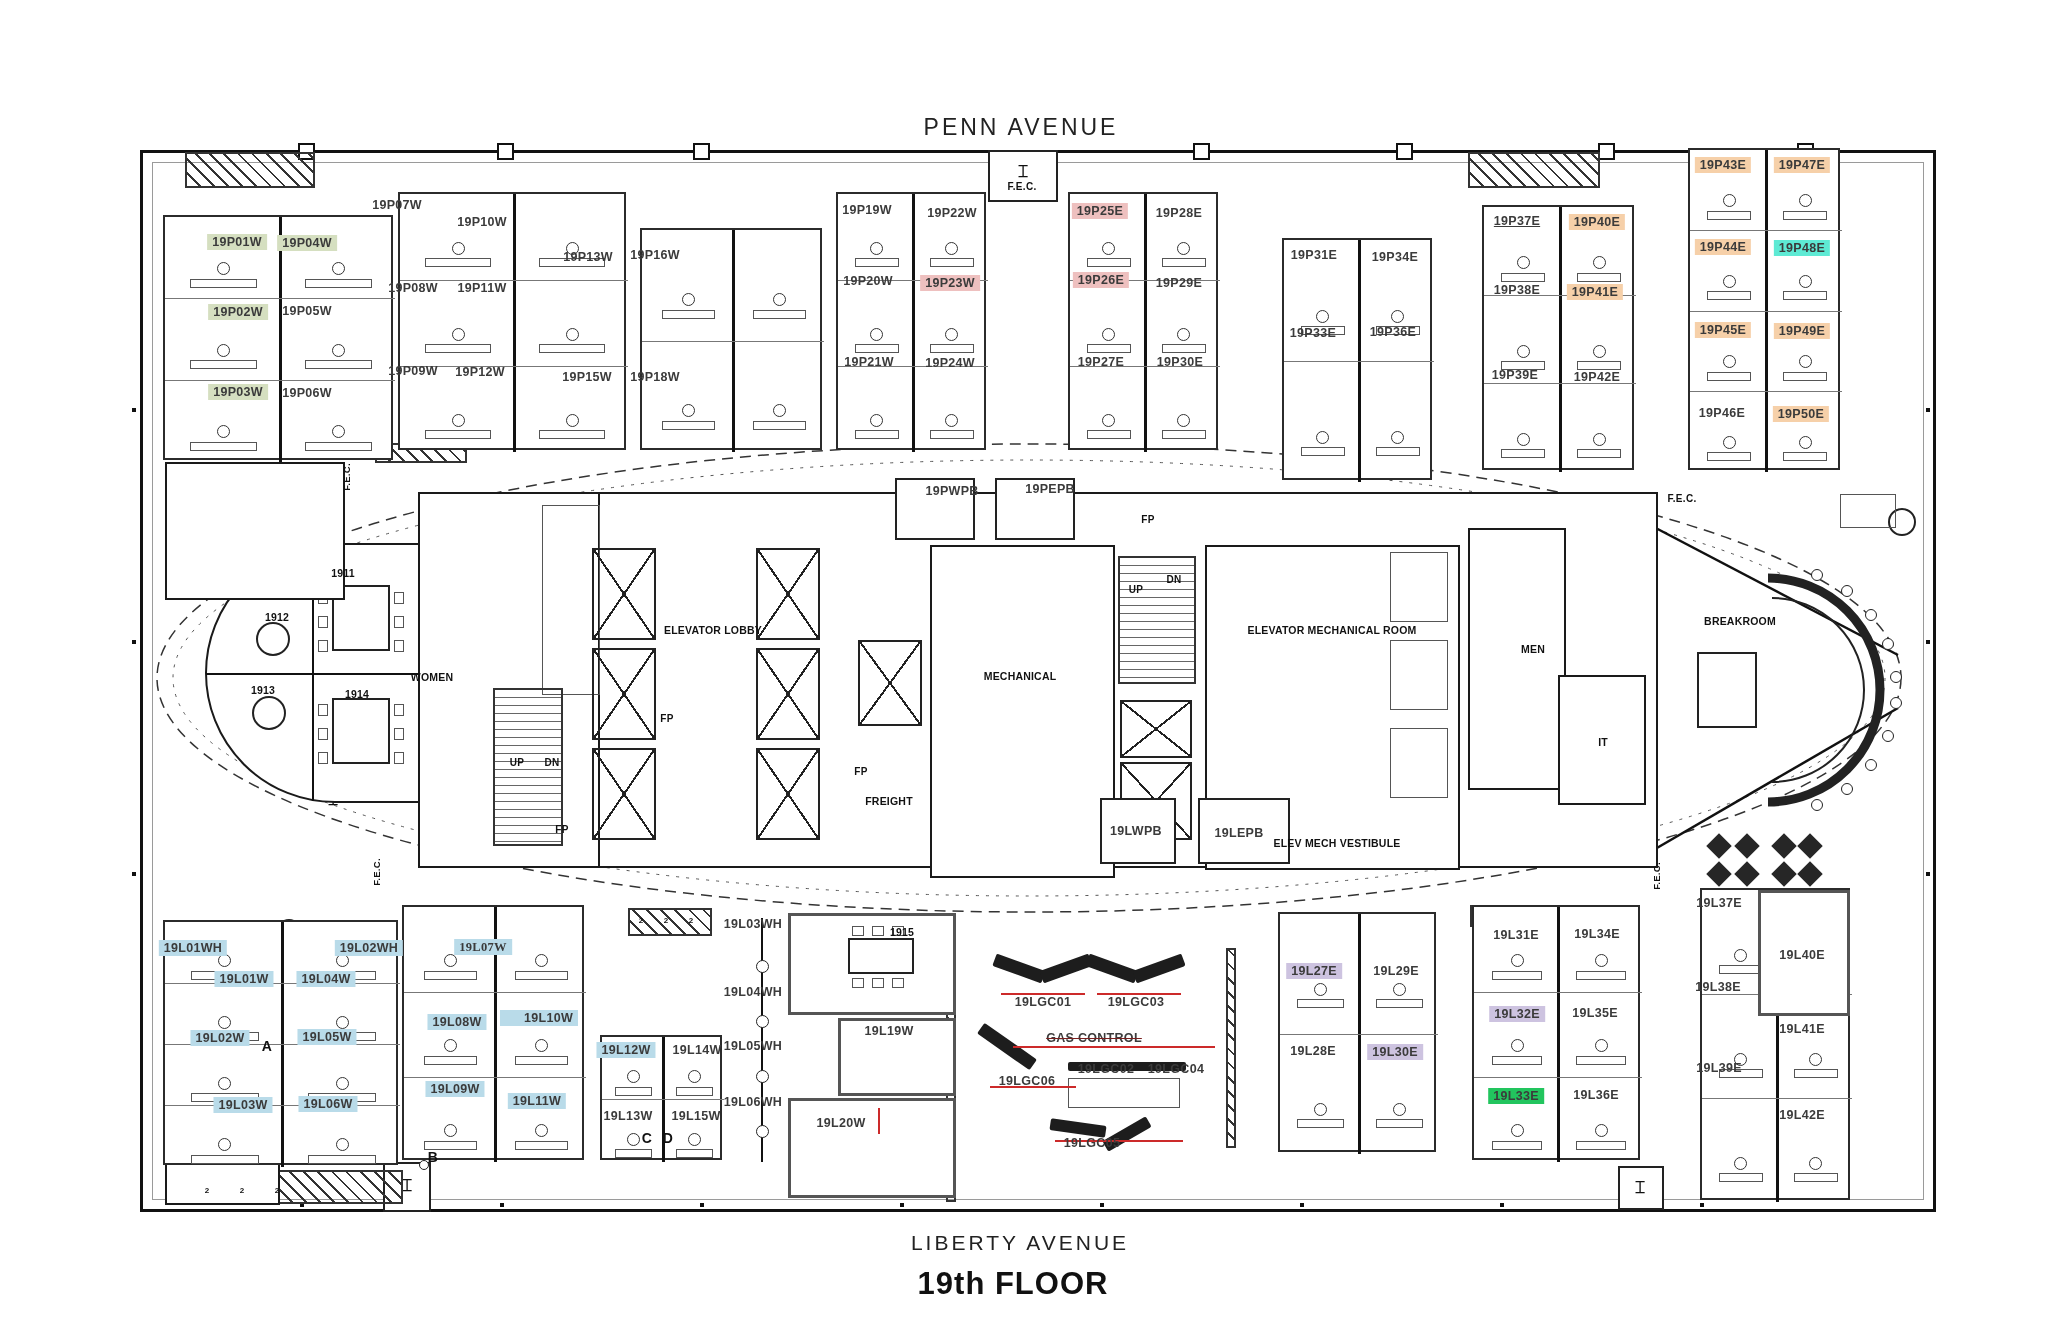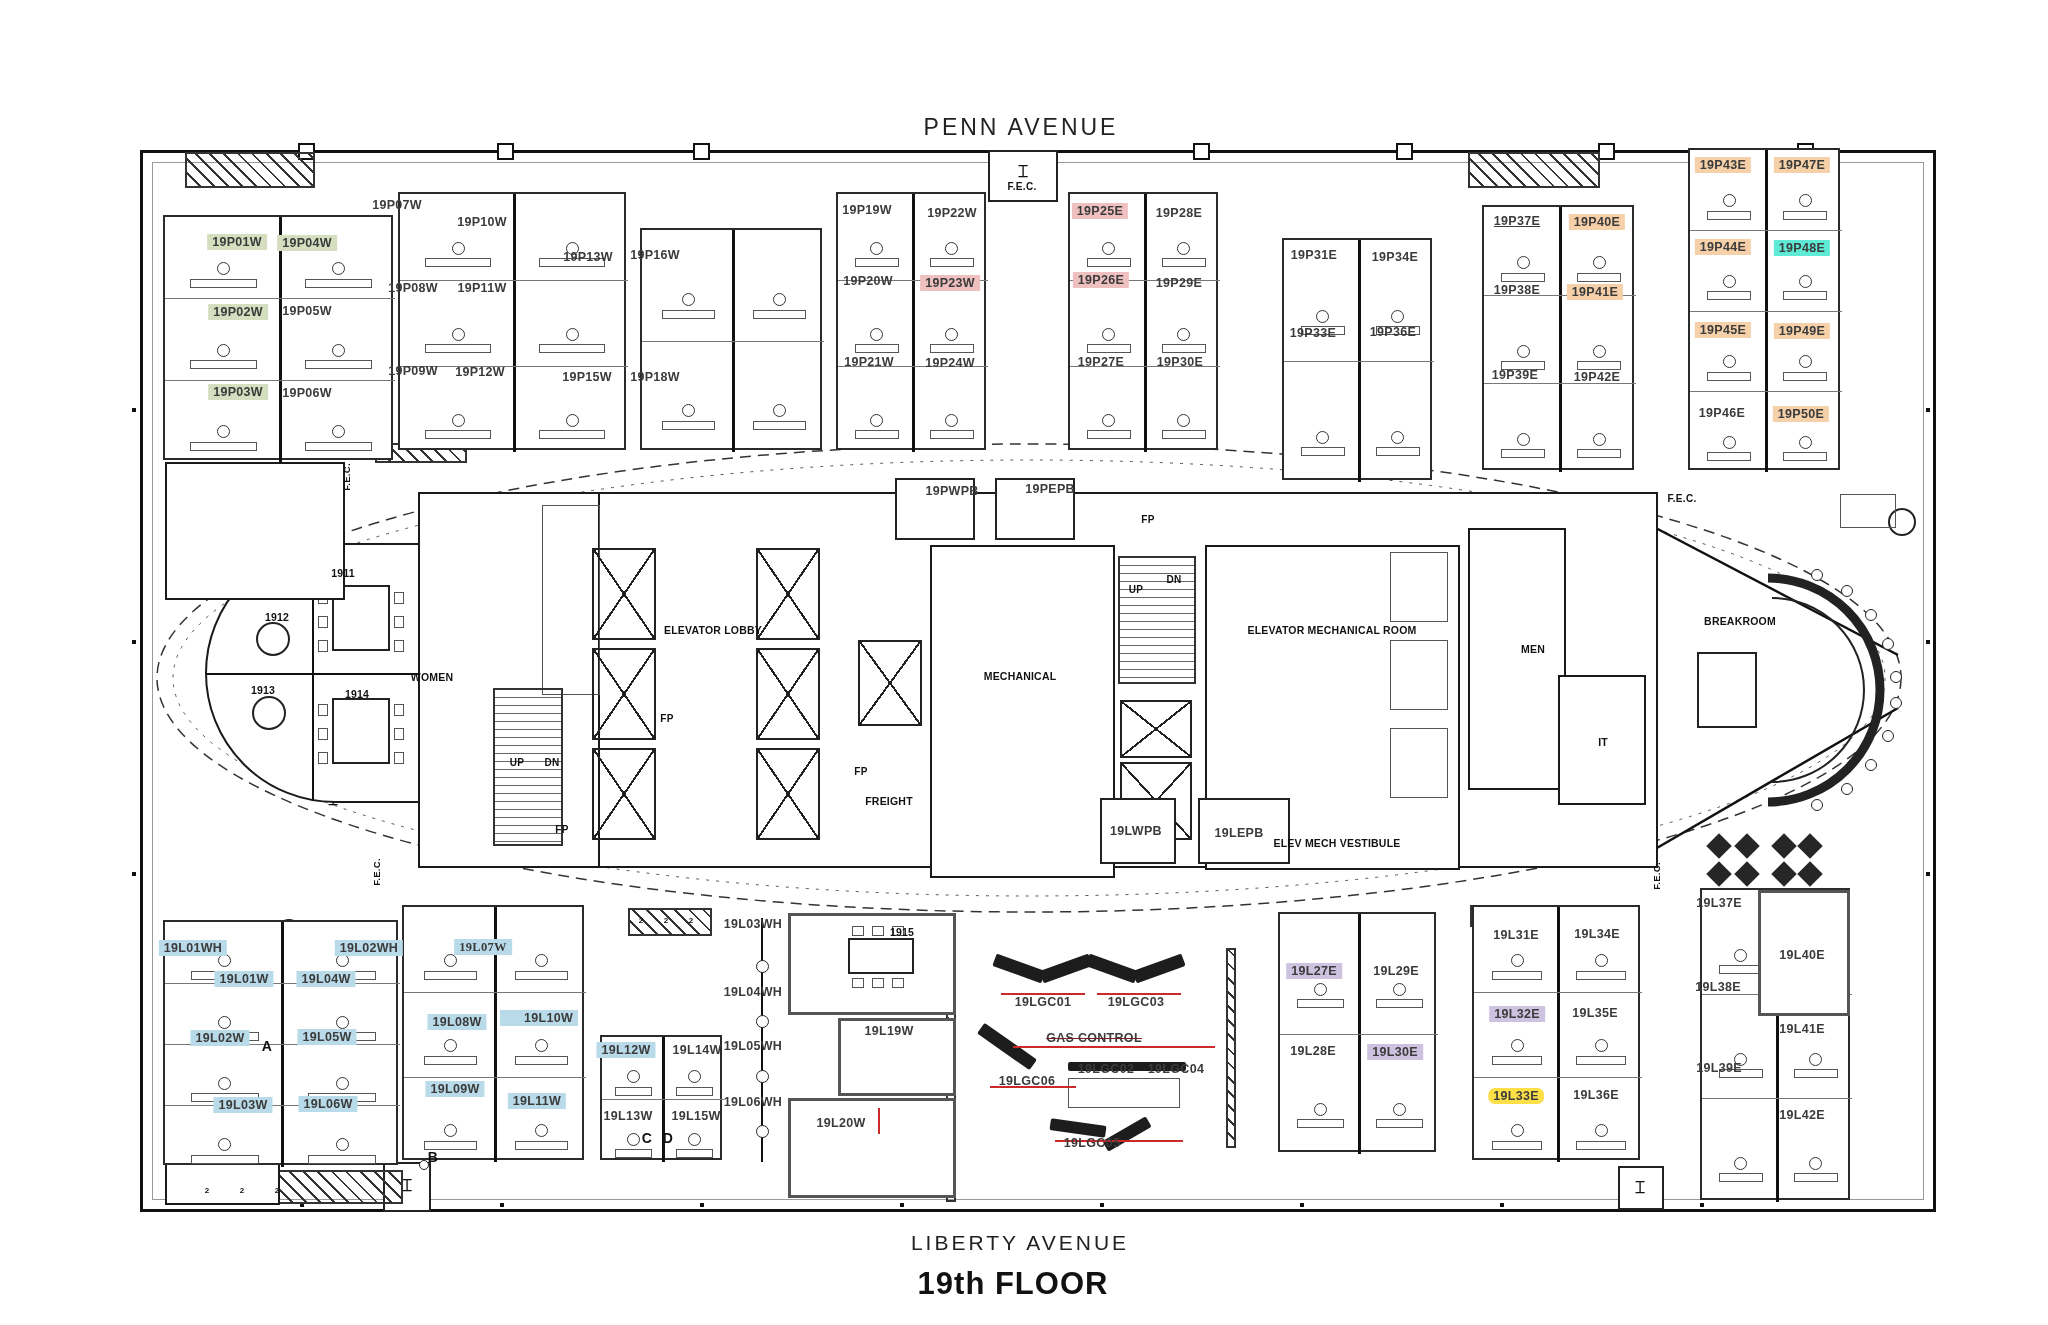--- a/index.html
+++ b/index.html
@@ -543,21 +543,21 @@
     <div class="lbl" style="left: 1176px; top: 1069px;">19LGC04</div>
     <div class="lbl" style="left: 1092px; top: 1143px;">19LGC05</div>
     <div class="lbl" style="left: 1314px; top: 971px; background: rgb(205, 195, 224);">19L27E</div>
     <div class="lbl" style="left: 1396px; top: 971px;">19L29E</div>
     <div class="lbl" style="left: 1516px; top: 935px;">19L31E</div>
     <div class="lbl" style="left: 1597px; top: 934px;">19L34E</div>
     <div class="lbl" style="left: 1313px; top: 1051px; text-align: center;">19L28E</div>
     <div class="lbl" style="left: 1395px; top: 1052px; background: rgb(205, 195, 224);">19L30E</div>
     <div class="lbl" style="left: 1517px; top: 1014px; background: rgb(205, 195, 224);">19L32E</div>
     <div class="lbl" style="left: 1595px; top: 1013px;">19L35E</div>
-    <div class="lbl" style="left: 1516px; top: 1096px; background: #fde047; border-radius: 7px;">19L33E</div>
+    <div class="lbl" style="left: 1516px; top: 1096px; background: #22c55e;">19L33E</div>
     <div class="lbl" style="left: 1596px; top: 1095px;">19L36E</div>
     <div class="lbl" style="left: 1719px; top: 903px;">19L37E</div>
     <div class="lbl" style="left: 1802px; top: 955px;">19L40E</div>
     <div class="lbl" style="left: 1718px; top: 987px;">19L38E</div>
     <div class="lbl" style="left: 1802px; top: 1029px;">19L41E</div>
     <div class="lbl" style="left: 1719px; top: 1068px;">19L39E</div>
     <div class="lbl" style="left: 1802px; top: 1115px;">19L42E</div>
     <div class="lbl mark" style="left: 267px; top: 1046px;">A</div>
     <div class="lbl mark" style="left: 433px; top: 1157px;">B</div>
     <div class="lbl mark" style="left: 647px; top: 1138px;">C</div>

